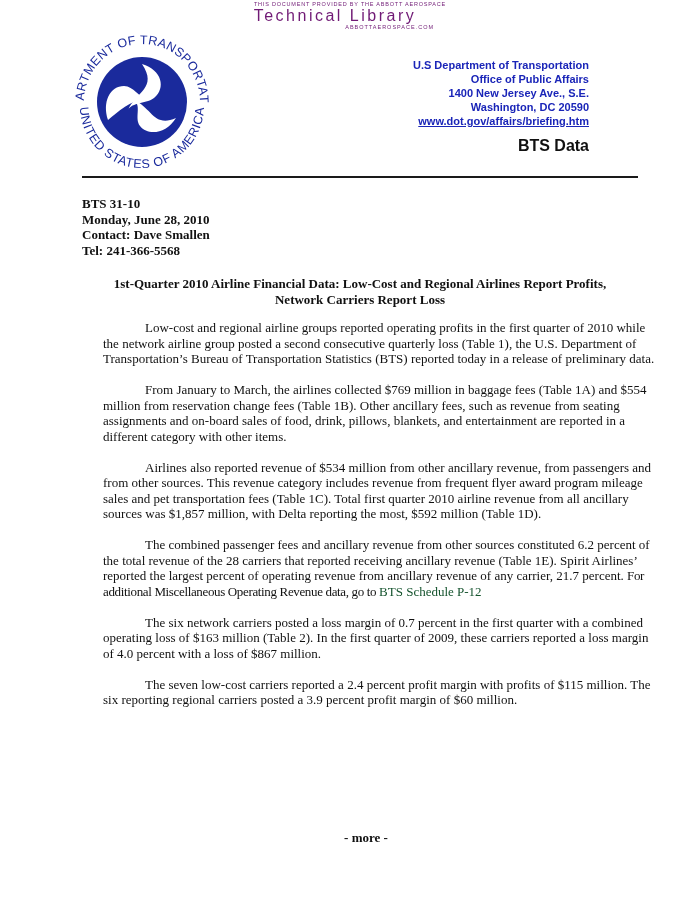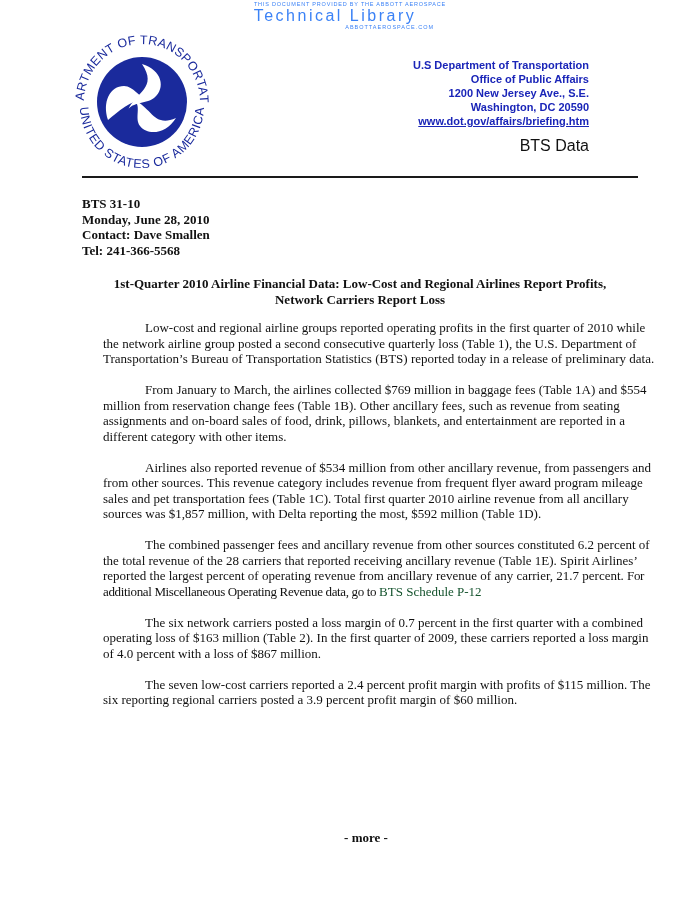--- a/index.html
+++ b/index.html
@@ -1,27 +1,27 @@
 <!DOCTYPE html>
 <html><head>
 <meta charset="utf-8">
 <style>
   html, body { margin: 0; padding: 0; background: #ffffff; }
   body { width: 700px; height: 906px; position: relative; overflow: hidden; font-family: "Liberation Serif", serif; color: #111; }
 
-  .watermark { position: absolute; left: 232px; top: 1px; width: 236px; text-align: center; color: #3b82f6; font-family: "Liberation Sans", sans-serif; }
+  .watermark { position: absolute; left: 232px; top: 1px; width: 236px; text-align: center; color: #701a75; font-family: "Liberation Sans", sans-serif; }
   .watermark .wm-top { font-size: 5.5px; letter-spacing: 0.8px; text-transform: uppercase; line-height: 7px; }
   .watermark .wm-main { font-size: 16px; letter-spacing: 2.5px; line-height: 16px; margin-left: -30px; }
   .watermark .wm-url { font-size: 5.5px; letter-spacing: 1px; text-transform: uppercase; line-height: 6px; text-align: right; padding-right: 34px; }
 
   .seal { position: absolute; left: 62px; top: 22px; width: 160px; height: 160px; }
 
   .address { position: absolute; right: 111px; top: 58px; text-align: right; font-family: "Liberation Sans", sans-serif; font-weight: bold; font-size: 11px; line-height: 14px; color: #1a25b8; }
   .address a { color: #1a25b8; text-decoration: underline; }
-  .bts-data { position: absolute; right: 111px; top: 137px; font-family: "Liberation Sans", sans-serif; font-weight: normal; font-size: 16px; color: #111; }
+  .bts-data { position: absolute; right: 111px; top: 137px; font-family: "Liberation Sans", sans-serif; font-weight: bold; font-size: 16px; color: #111; }
 
   .rule { position: absolute; left: 82px; top: 176px; width: 556px; height: 2px; background: #1a1a1a; }
 
   .meta { position: absolute; left: 82px; top: 196px; font-weight: bold; font-size: 13px; line-height: 15.5px; }
 
   .headline { position: absolute; left: 82px; top: 276px; width: 556px; text-align: center; font-weight: bold; font-size: 13px; line-height: 15.5px; }
 
   .body { position: absolute; left: 82px; top: 320px; width: 558px; font-size: 13px; line-height: 15.5px; margin-left: 21px; }
   .body p { margin: 0 0 15.5px 0; text-indent: 42px; }
   .body h3 { margin: 0; font-size: 13px; font-weight: bold; line-height: 15.5px; }
@@ -54,21 +54,21 @@
     </text>
     <text font-family="Liberation Sans, sans-serif" font-size="12.5" fill="#1a2a9c" letter-spacing="0.6">
       <textPath href="#arcBot" startOffset="50%" text-anchor="middle">UNITED STATES OF AMERICA</textPath>
     </text>
   </svg>
 </div>
 
 <div class="address">
   <div>U.S Department of Transportation</div>
   <div>Office of Public Affairs</div>
-  <div>1200 New Jersey Ave., S.E.</div>
+  <div>1400 New Jersey Ave., S.E.</div>
   <div>Washington, DC  20590</div>
   <div><a>www.dot.gov/affairs/briefing.htm</a></div>
 </div>
 
 <div class="bts-data">BTS Data</div>
 
 <div class="rule"></div>
 
 <div class="meta">
   <div>BTS 31-10</div>

